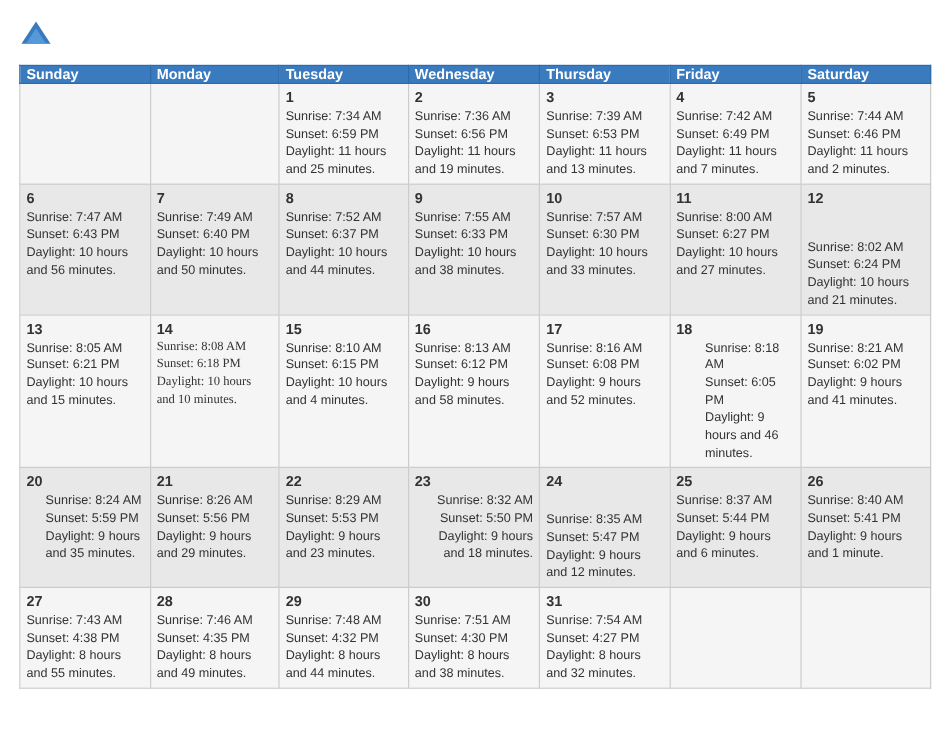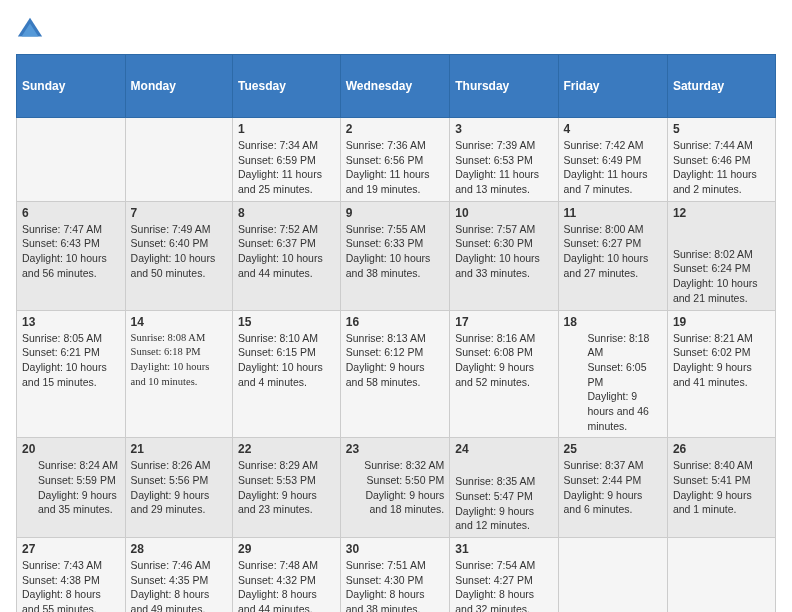--- a/index.html
+++ b/index.html
@@ -55,21 +55,21 @@
     table {
       width: 100%;
       border-collapse: collapse;
       font-size: 11px;
     }
     thead tr {
       background: #3a7abf;
       color: #fff;
     }
     thead th {
-      padding: 24px 5px;
+      padding: 0 5px;
       text-align: left;
       font-size: 12px;
       font-weight: bold;
       border: 1px solid #2d6aa8;
     }
     tbody tr {
       height: 80px;
       vertical-align: top;
     }
     tbody tr:nth-child(odd) {
@@ -279,21 +279,21 @@
         </td>
         <td>
           <span class="day-num">24</span>
           <div class="cell-content" style="white-space: pre-line; margin-top: 18px;">Sunrise: 8:35 AM
 Sunset: 5:47 PM
 Daylight: 9 hours and 12 minutes.</div>
         </td>
         <td>
           <span class="day-num">25</span>
           <div class="cell-content" style="white-space: pre-line;">Sunrise: 8:37 AM
-Sunset: 2:44 PM
+Sunset: 5:44 PM
 Daylight: 9 hours and 6 minutes.</div>
         </td>
         <td>
           <span class="day-num">26</span>
           <div class="cell-content" style="white-space: pre-line;">Sunrise: 8:40 AM
 Sunset: 5:41 PM
 Daylight: 9 hours and 1 minute.</div>
         </td>
       </tr>
       <tr>

